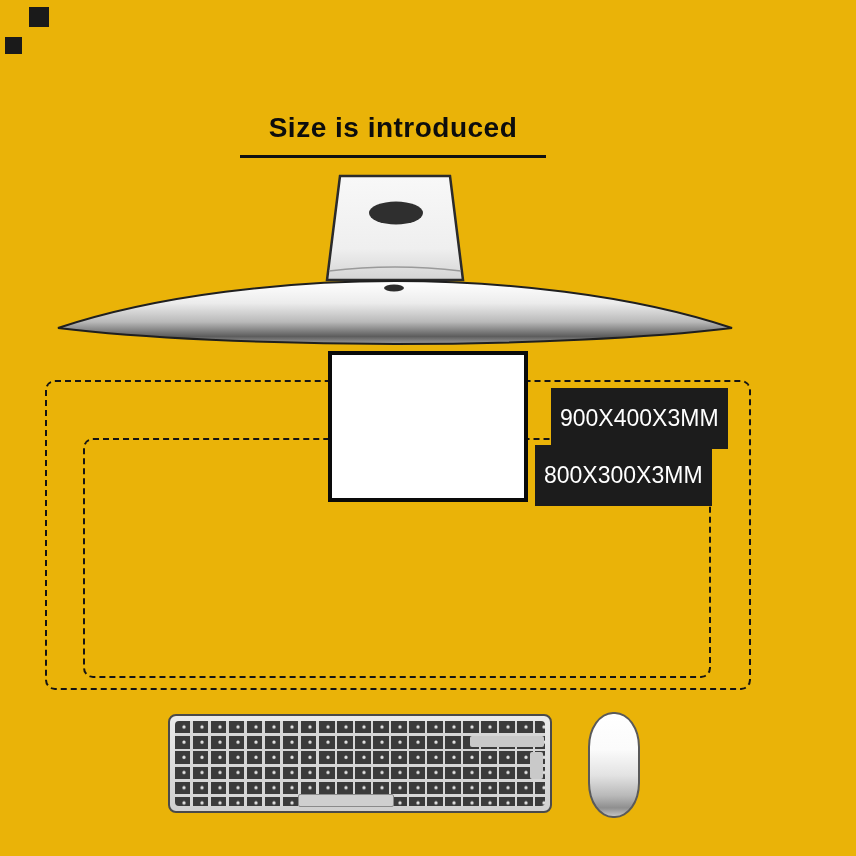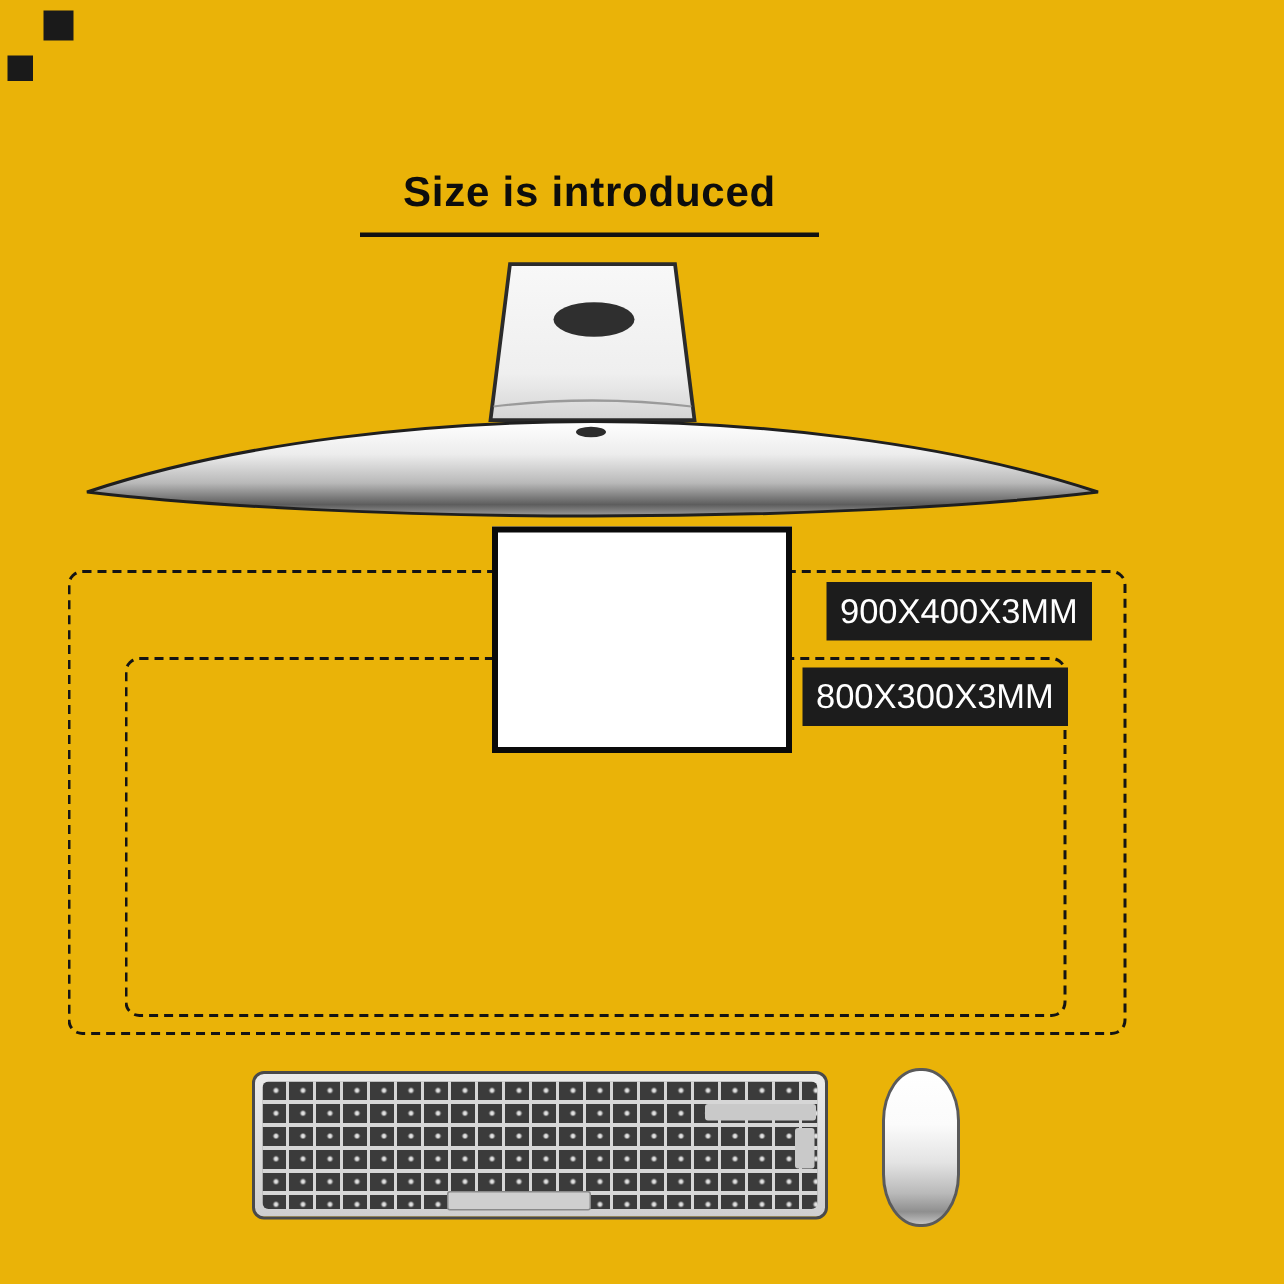--- a/index.html
+++ b/index.html
@@ -27,21 +27,21 @@
   
   .pad{position:absolute;border:2px dashed #141414;border-radius:10px;box-sizing:border-box;background:transparent;z-index:2;}
   .pad-outer{left:45px;top:380px;width:706px;height:310px;}
   .pad-inner{left:83px;top:438px;width:628px;height:240px;}
   .ref-box{
     position:absolute;left:328px;top:351px;width:200px;height:151px;
     border:4px solid #0a0a0a;background:#ffffff;box-sizing:border-box;z-index:3;
   }
   .size-label{
     position:absolute;z-index:4;background:#1c1c1c;color:#ffffff;
-    font-size:23px;line-height:31px;height:31px;padding:4px 9px;white-space:nowrap;
+    font-size:23px;line-height:31px;height:31px;padding:15px 9px;white-space:nowrap;
   }
   .label-outer{left:551px;top:388px;}
   .label-inner{left:535px;top:445px;}
 
   
   .keyboard{
     position:absolute;left:168px;top:714px;width:384px;height:99px;box-sizing:border-box;
     background:linear-gradient(180deg,#ebebeb,#cfcfcf);
     border:2px solid #4a4a4a;border-radius:8px;z-index:2;
   }

